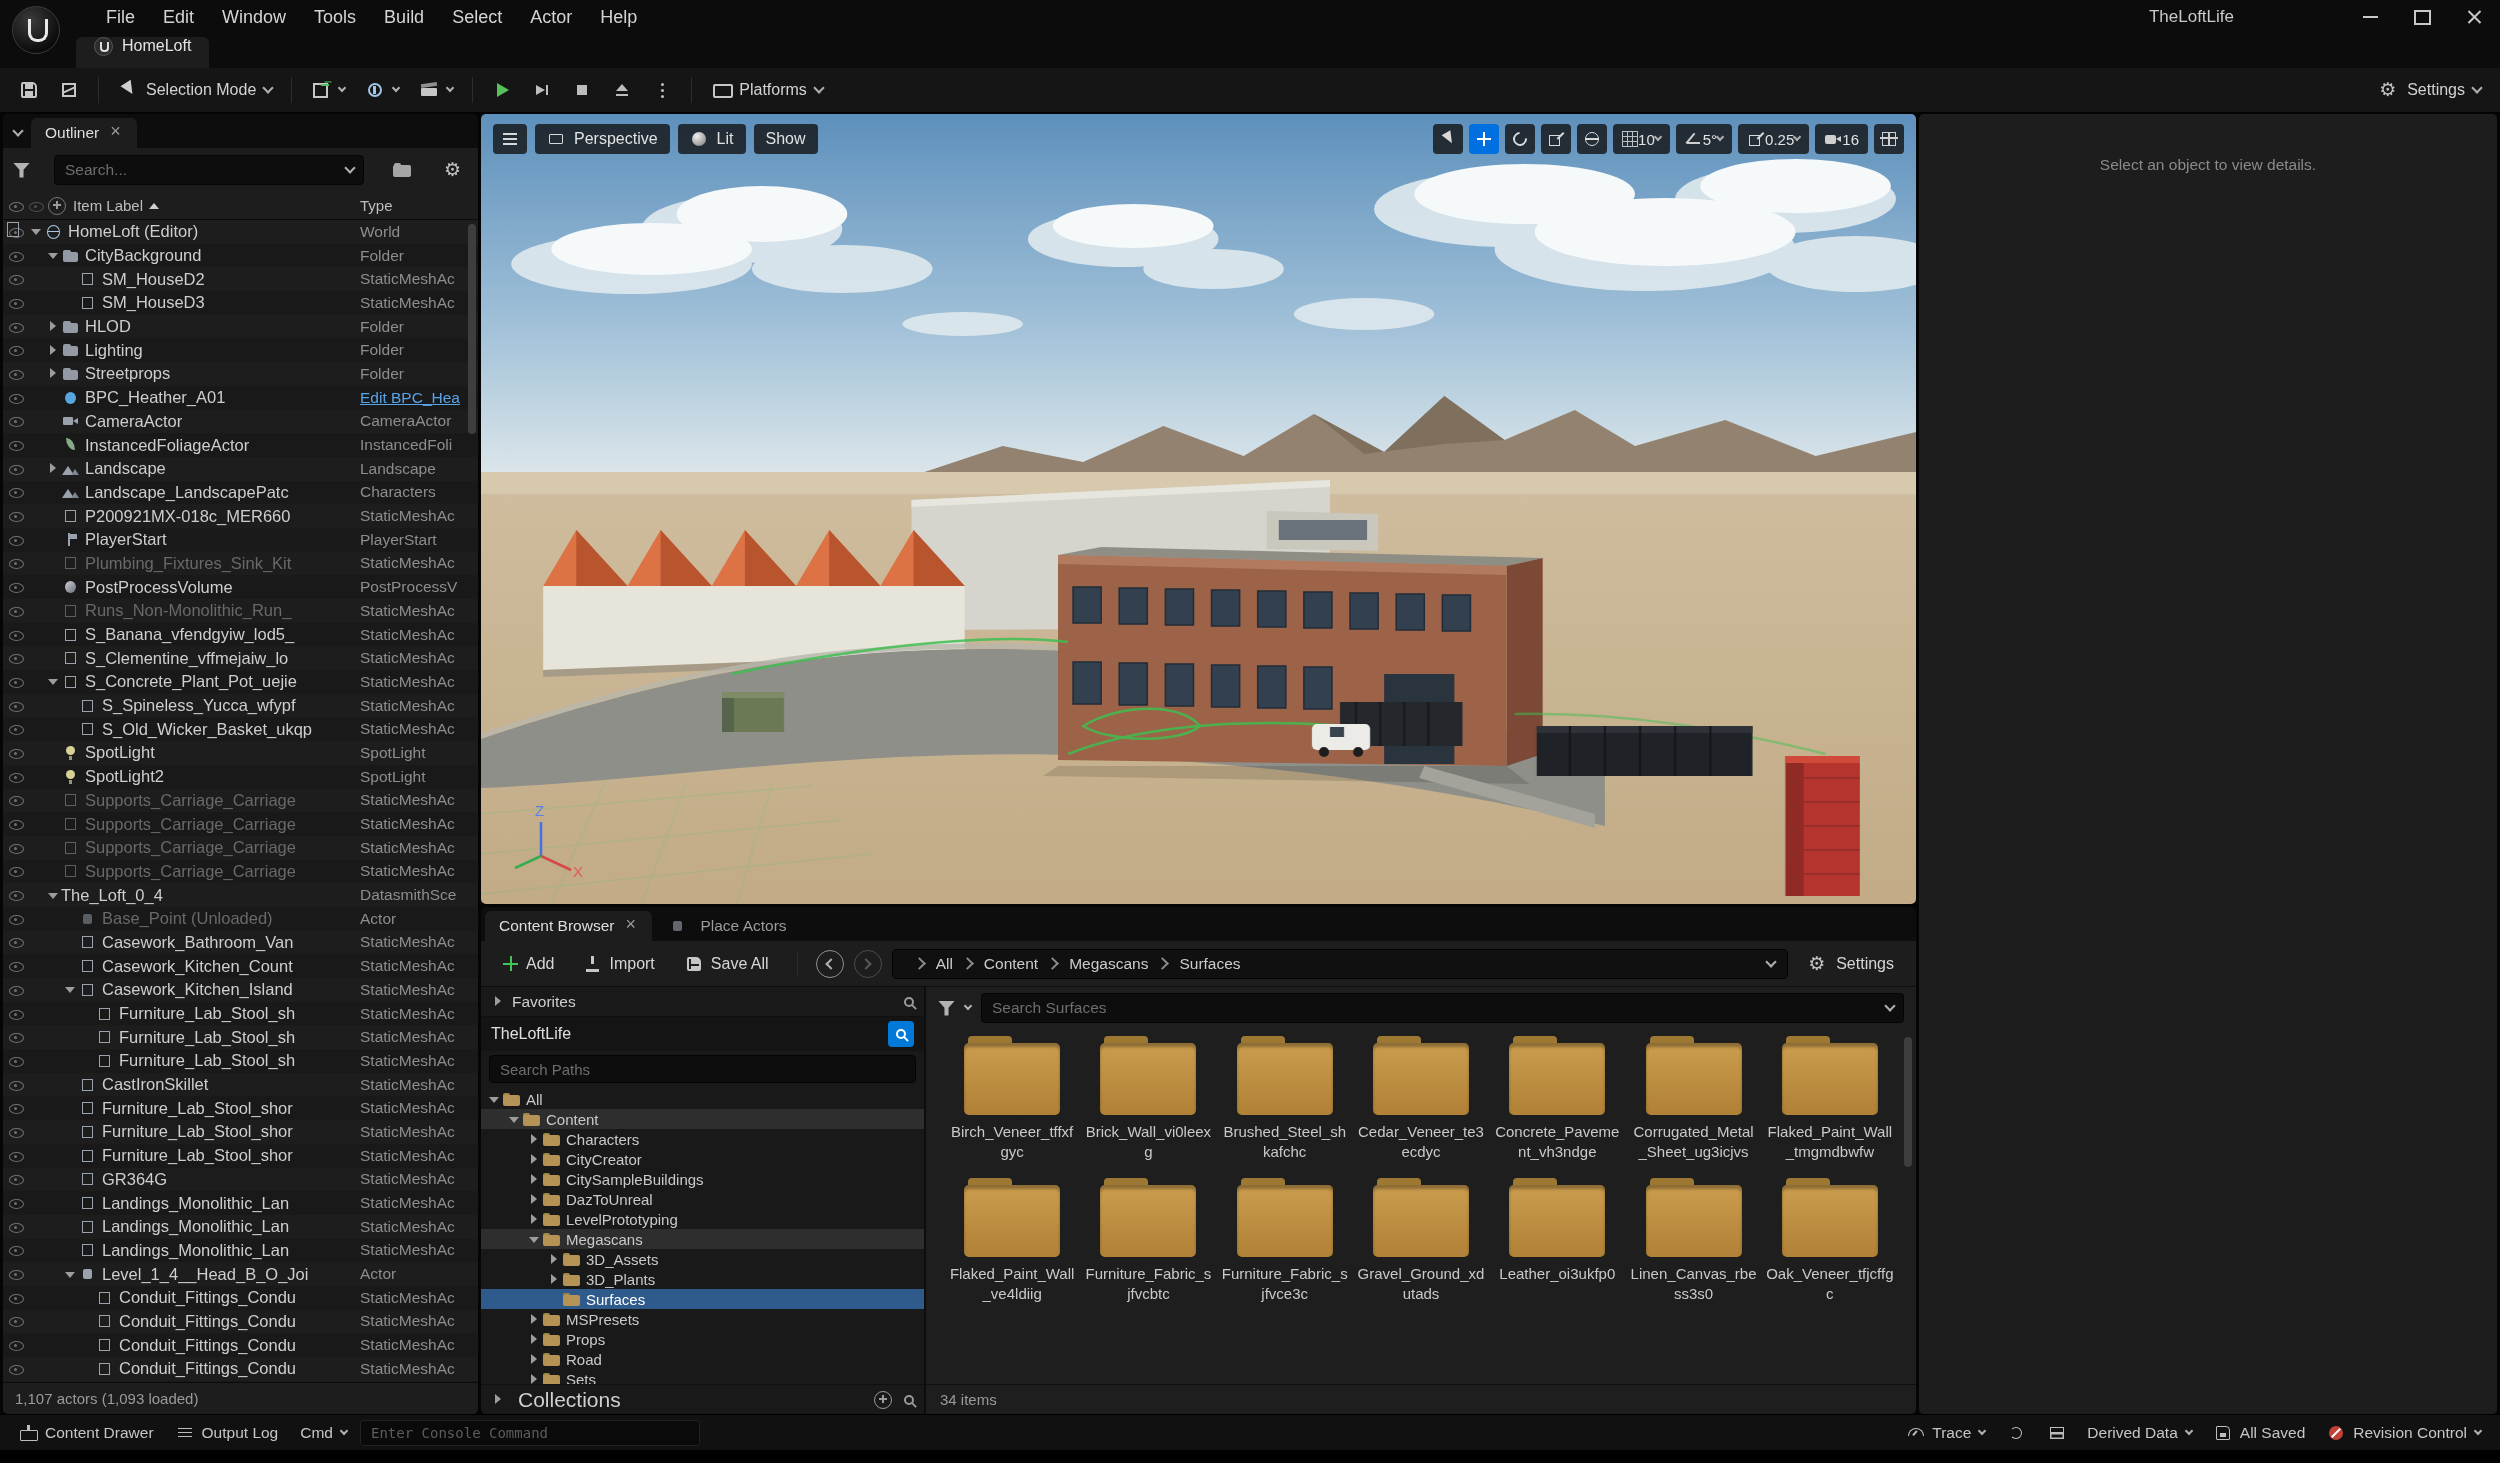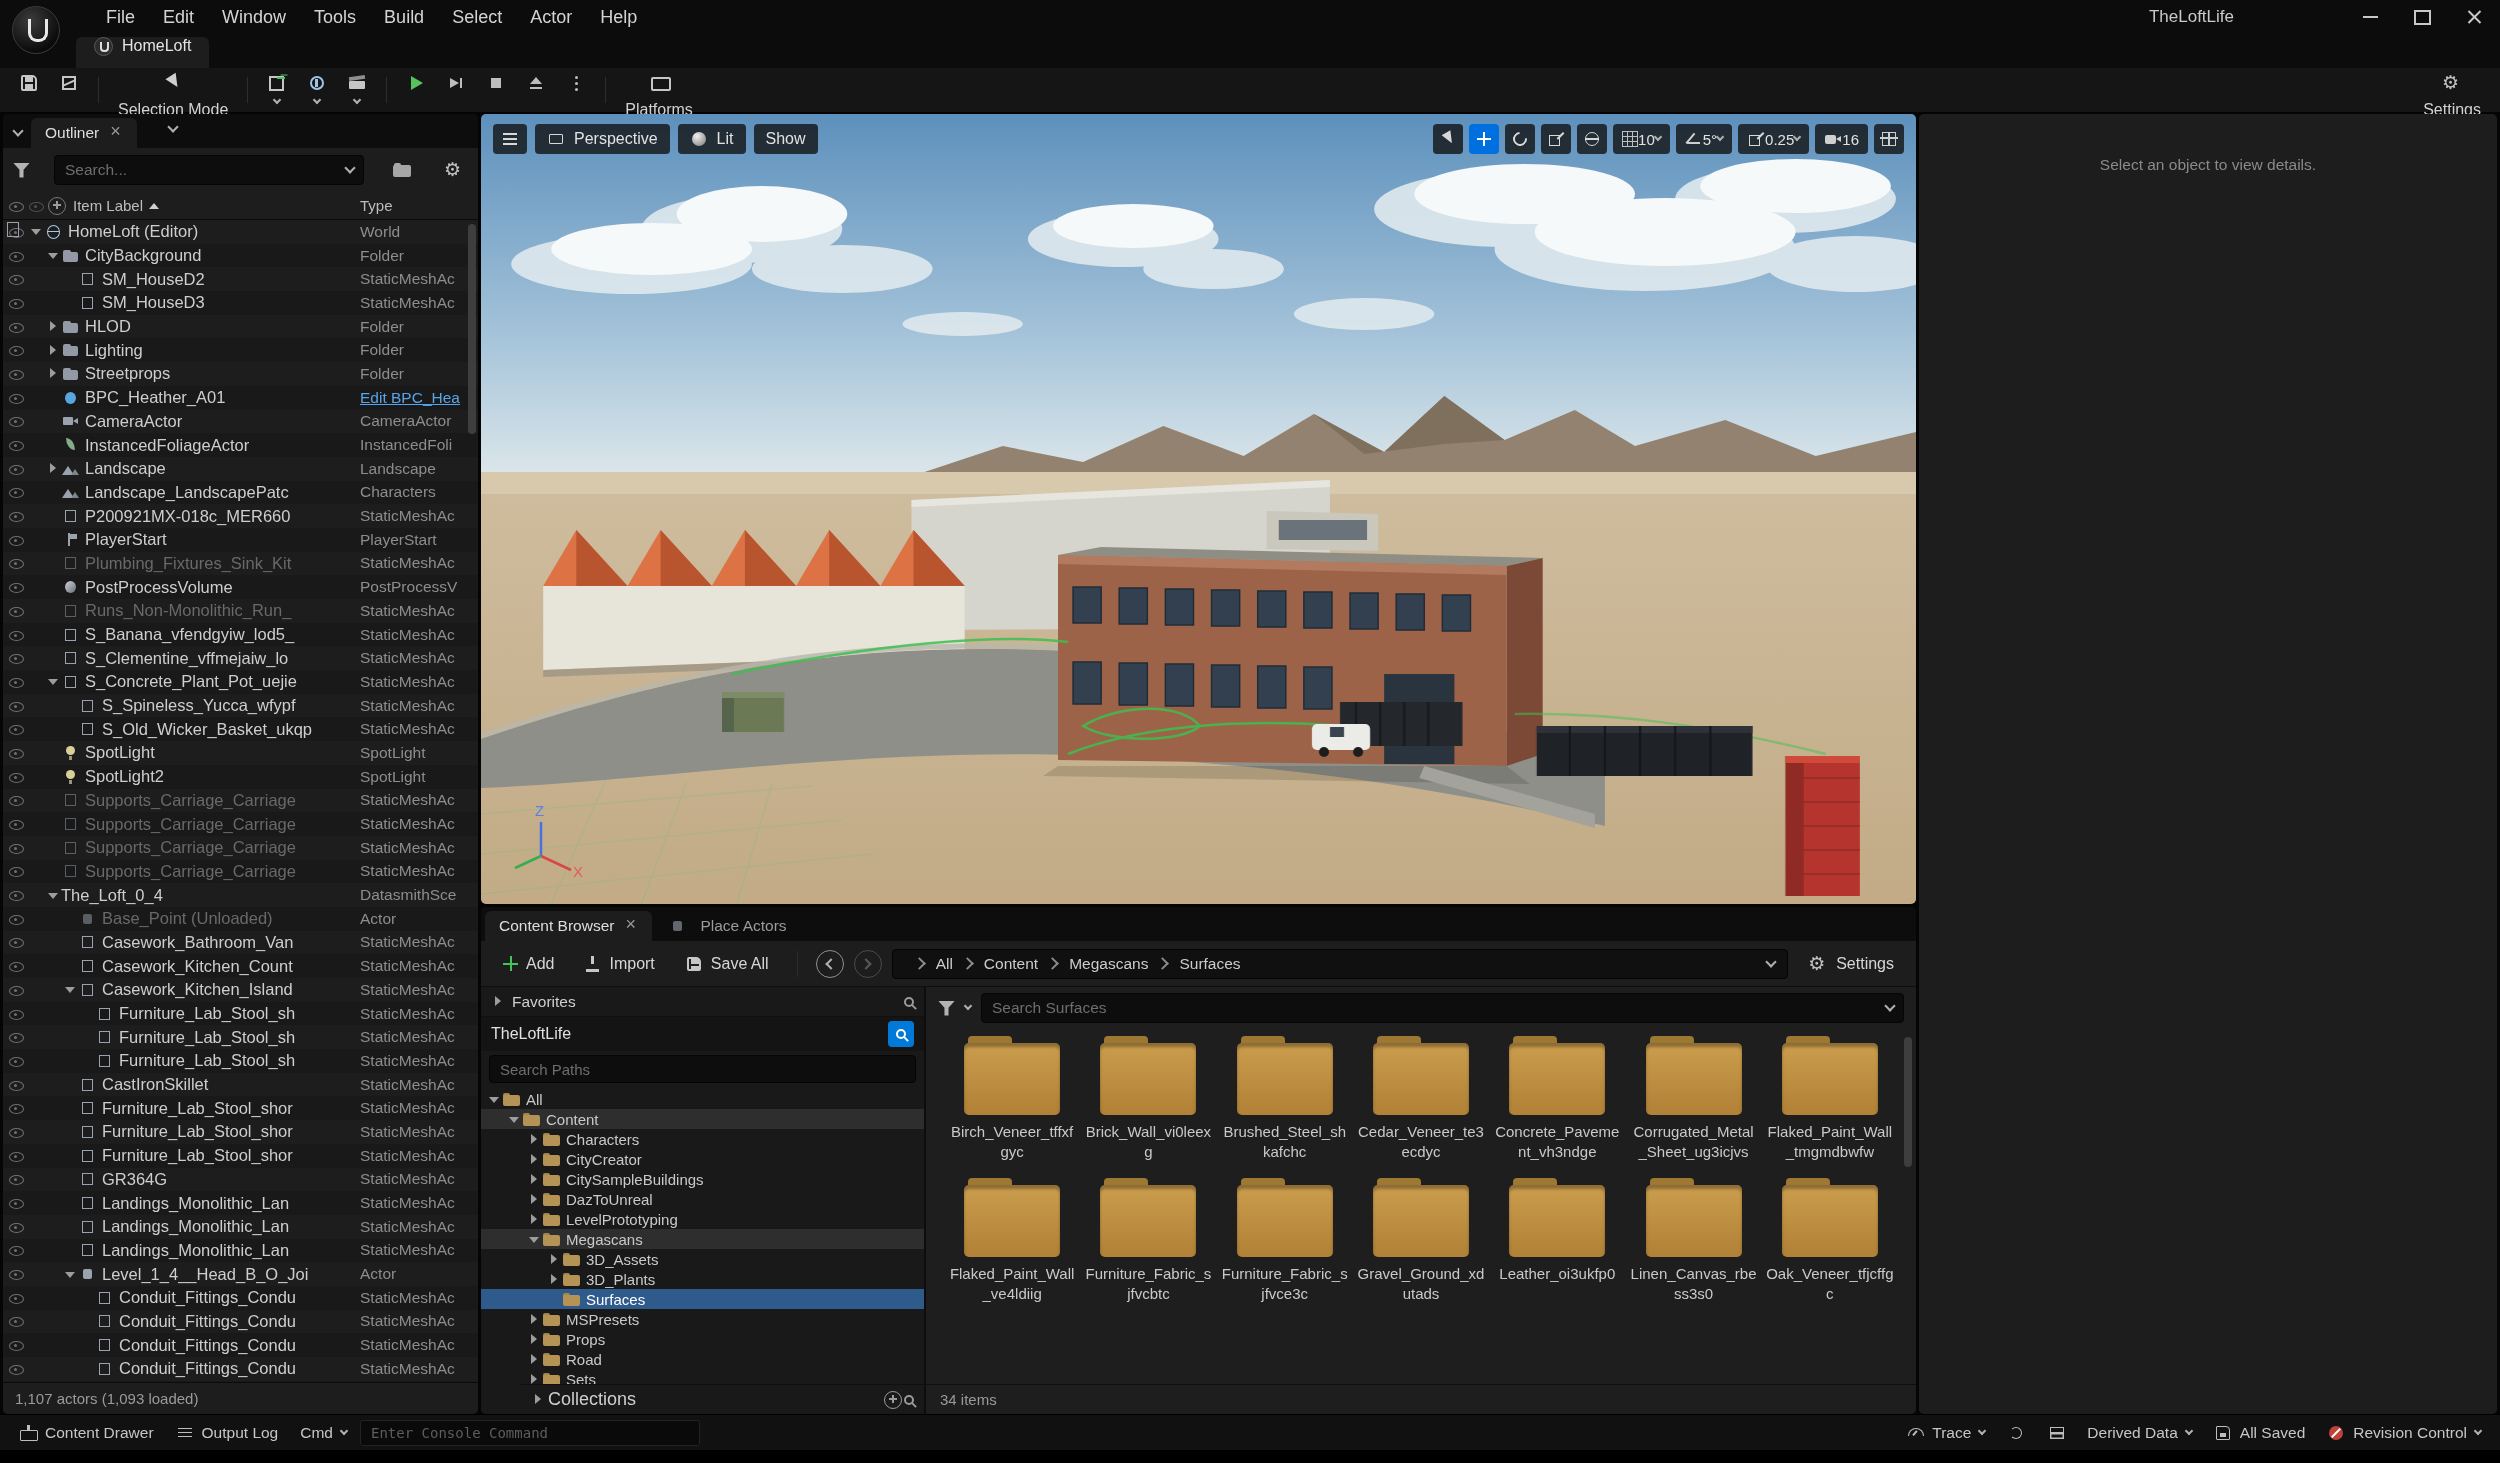--- a/index.html
+++ b/index.html
@@ -24,21 +24,21 @@
 
   
   .tabrow { height:34px; background:#0c0c0c; display:flex; align-items:flex-end; padding-left:76px; }
   .level-tab { height:31px; display:flex; align-items:flex-start; gap:9px; background:#1d1d1d; border-radius:6px 6px 0 0;
                padding:0 18px; font-size:16px; color:#e4e4e4; }
   .mini-logo { width:19px; height:19px; border-radius:50%; background:#2c2c2c; border:1px solid #585858; position:relative; }
   .mini-logo::after { content:""; position:absolute; left:5px; top:4px; width:5px; height:8px; border:2px solid #ddd; border-top:none; border-radius:0 0 4px 4px; }
 
   
   .toolbar { height:46px; background:#151515; display:flex; align-items:center; gap:2px; padding:0 10px; border-bottom:2px solid #040404; }
-  .tb-btn { display:flex; align-items:center; gap:8px; padding:0 9px; height:34px; border-radius:4px; color:#d2d2d2; font-size:16px;flex-direction:column; }
+  .tb-btn { display:flex; align-items:center; gap:8px; padding:0 9px; height:34px; border-radius:4px; color:#d2d2d2; font-size:16px; }
   .tb-sep { width:1px; height:26px; background:#2d2d2d; margin:0 8px; flex:none; }
   .chev { width:8px; height:8px; border-right:2px solid #b0b0b0; border-bottom:2px solid #b0b0b0; transform:rotate(45deg); margin-top:-4px; flex:none; }
   .chev.sm { width:6px; height:6px; }
 
   .ti { width:20px; height:20px; position:relative; flex:none; }
   .ti-floppy::before { content:""; position:absolute; inset:2px; border:2px solid #c6c6c6; border-radius:2px 5px 2px 2px; }
   .ti-floppy::after { content:""; position:absolute; left:6px; top:4px; width:8px; height:5px; background:#c6c6c6; box-shadow:0 7px 0 #c6c6c6; }
   .ti-cube::before { content:""; position:absolute; inset:3px; border:2px solid #c6c6c6; }
   .ti-cube::after { content:""; position:absolute; left:3px; top:9px; width:14px; height:2px; background:#c6c6c6; transform:rotate(-25deg); }
   .ti-cursor::after { content:""; position:absolute; left:5px; top:2px; border-left:6px solid transparent; border-right:6px solid transparent;
@@ -202,21 +202,21 @@
   .paths-search input { width:100%; height:28px; background:#0d0d0d; border:1px solid #050505; border-radius:4px; color:#d0d0d0; font-size:15px; padding:0 10px; outline:none; font-family:inherit; }
   .paths-search input::placeholder { color:#6e6e6e; }
   .cb-tree { flex:1; overflow:hidden; padding-top:2px; }
   .t-row { height:20px; display:flex; align-items:center; font-size:15px; color:#c9c9c9; }
   .t-row.highlight { background:#2e2e2e; }
   .t-row.selected { background:#2e5a8c; color:#fff; }
   .cf { width:17px; height:13px; position:relative; margin:0 6px 0 1px; flex:none; }
   .cf::before { content:""; position:absolute; left:0; top:0; width:7px; height:4px; background:#a2874a; border-radius:2px 2px 0 0; }
   .cf::after { content:""; position:absolute; left:0; right:0; top:2px; bottom:0; background:#b49355; border-radius:2px; }
   .t-label { white-space:nowrap; overflow:hidden; }
-  .collections { height:30px; border-top:1px solid #101010; display:flex; align-items:center; gap:2px; padding:0 10px; font-size:18px; color:#cfcfcf; flex:none;margin-left:40px; }
+  .collections { height:30px; border-top:1px solid #101010; display:flex; align-items:center; gap:12px; padding:0 10px; font-size:21px; color:#cfcfcf; flex:none; }
   .plus-circle { width:18px; height:18px; border-radius:50%; border:1.5px solid #9a9a9a; position:relative; flex:none; }
   .plus-circle::before { content:""; position:absolute; left:3.5px; top:6.5px; width:8px; height:2px; background:#9a9a9a; }
   .plus-circle::after { content:""; position:absolute; left:6.5px; top:3.5px; width:2px; height:8px; background:#9a9a9a; }
   .cb-main { flex:1; display:flex; flex-direction:column; min-width:0; background:#1e1e1e; position:relative; }
   .cb-search-row { height:42px; display:flex; align-items:center; gap:10px; padding:0 12px; flex:none; }
   .asset-grid { flex:1; overflow:hidden; display:grid; grid-template-columns:repeat(7,1fr); column-gap:8px; row-gap:24px; padding:14px 22px 0 22px; align-content:start; }
   .asset { display:flex; flex-direction:column; align-items:center; gap:7px; }
   .big-folder { width:96px; height:72px; position:relative; }
   .big-folder::before { content:""; position:absolute; left:4px; top:-7px; width:44px; height:14px; background:#9c7832; border-radius:4px 4px 0 0; }
   .big-folder::after { content:""; position:absolute; inset:0; background:linear-gradient(180deg,#cb9d4d,#b08136); border-radius:5px; box-shadow:inset 0 4px 3px rgba(0,0,0,.3); }

